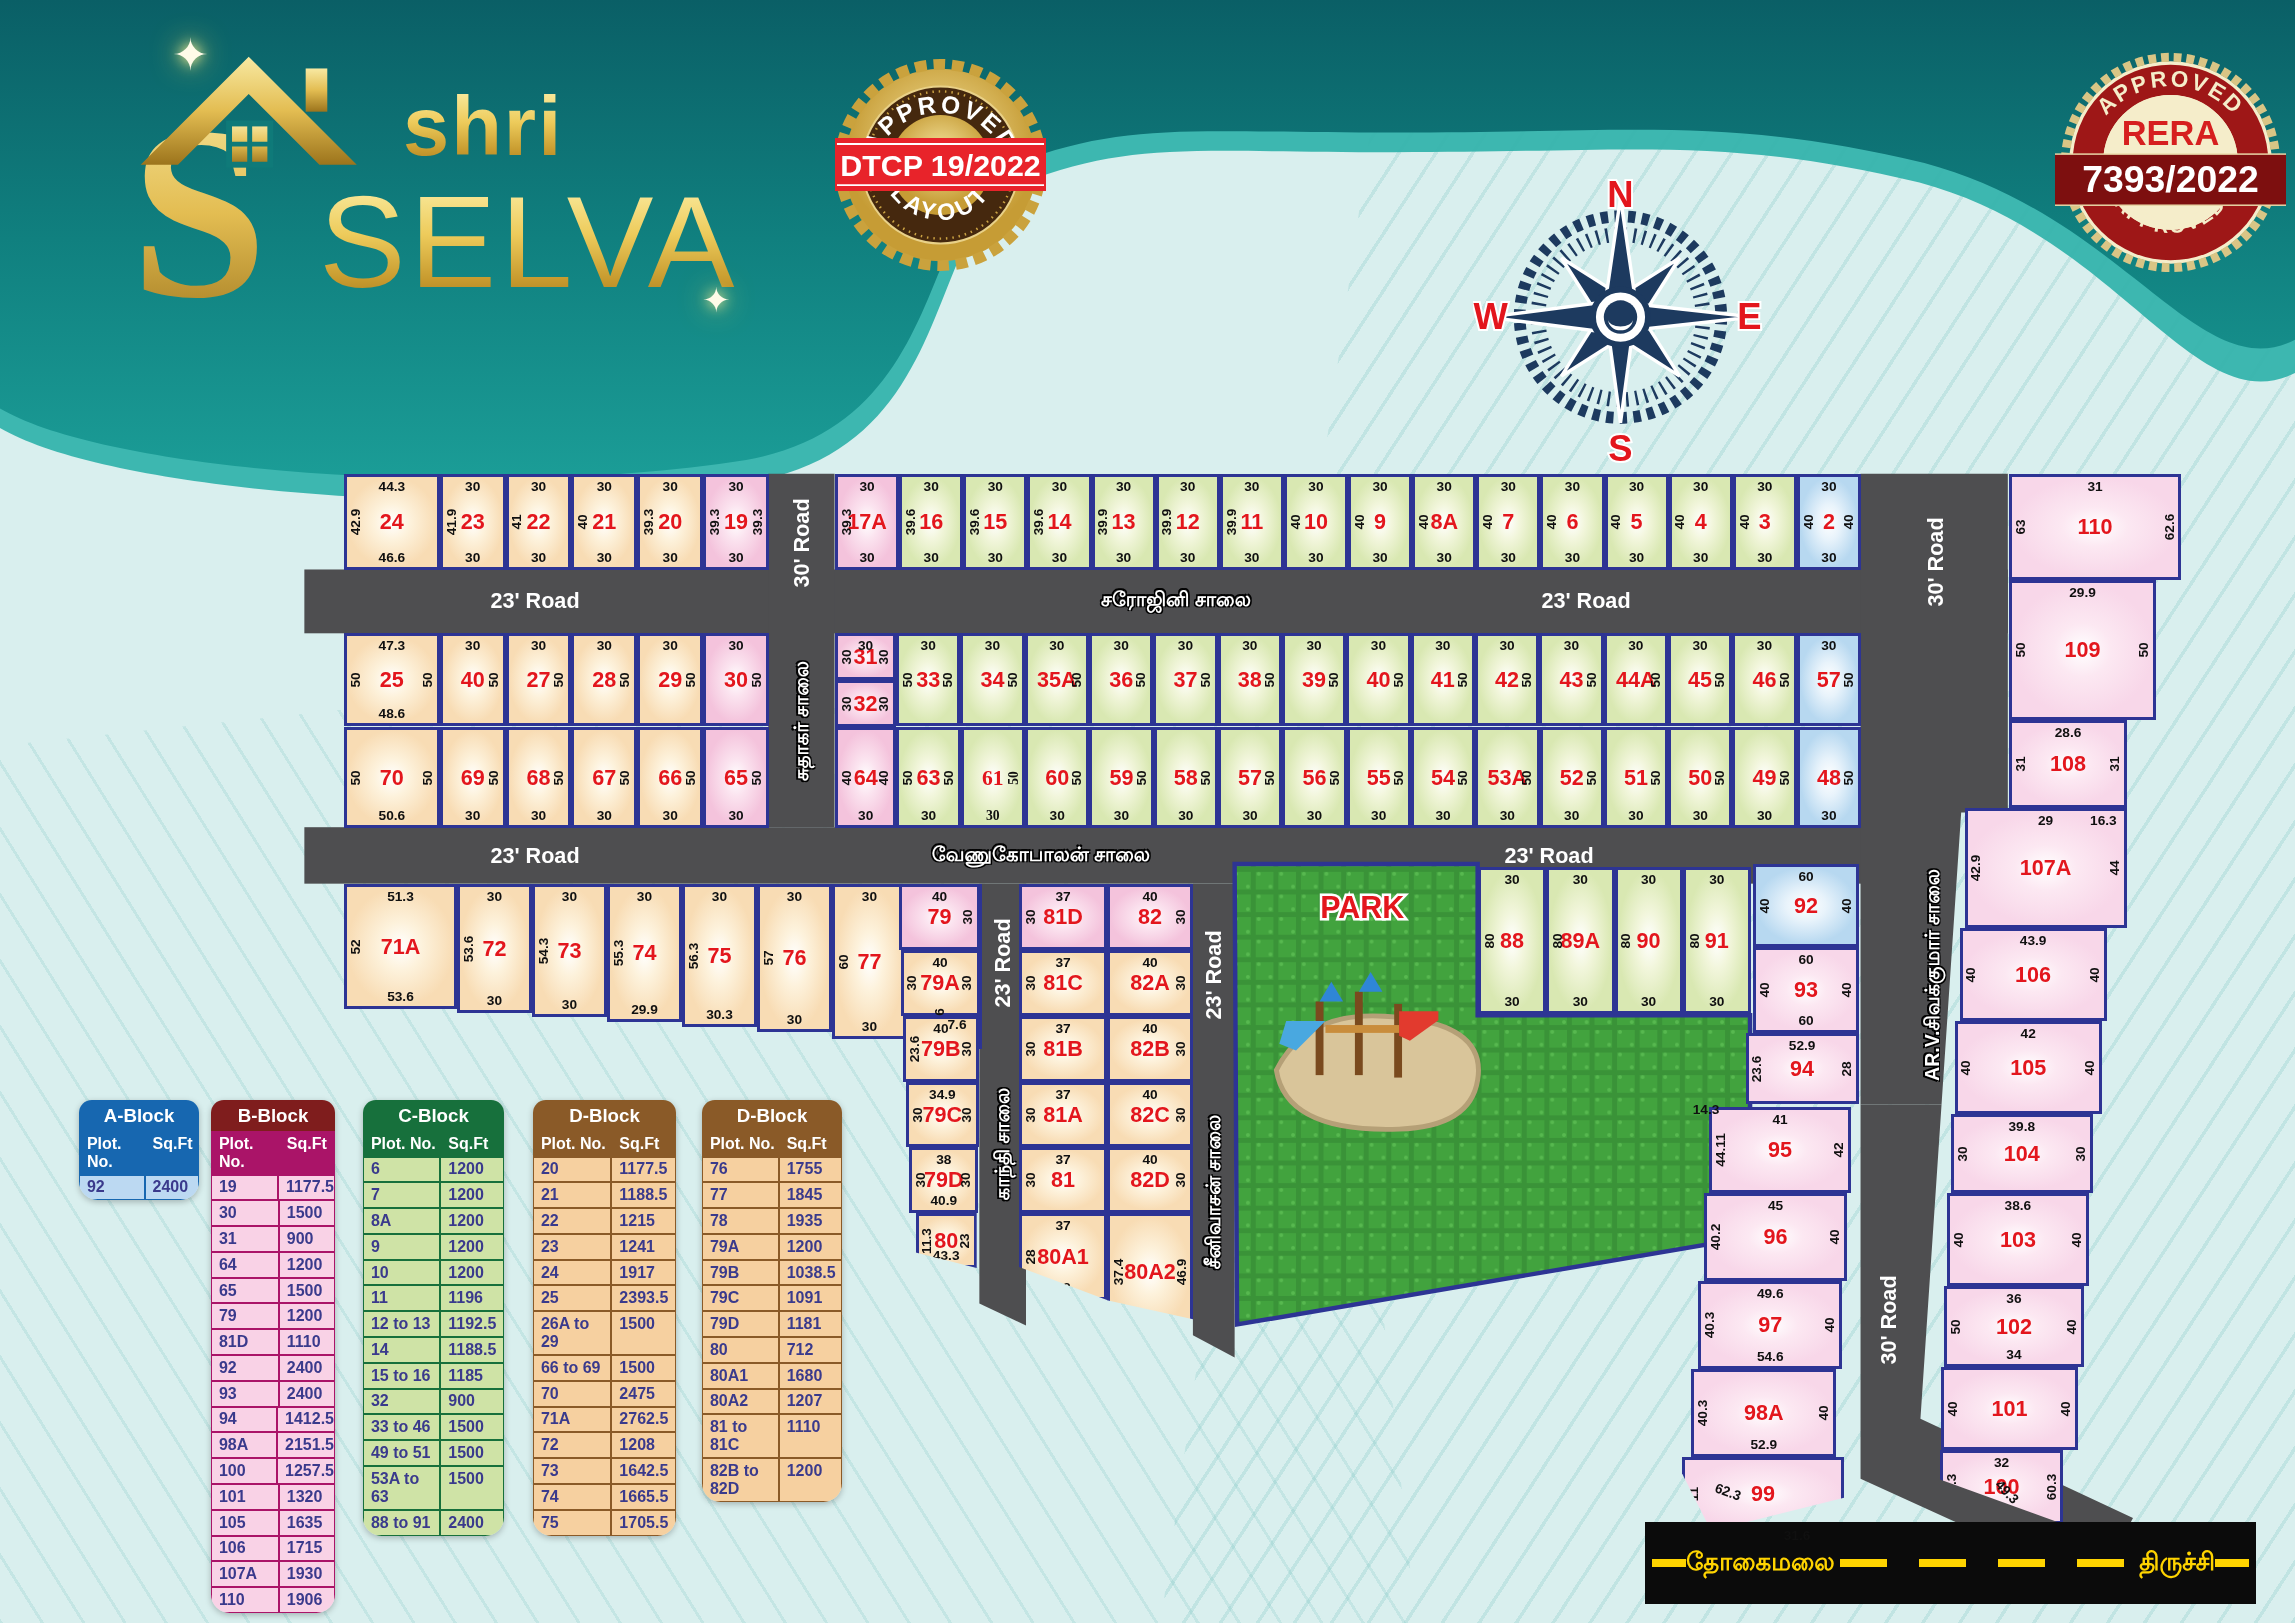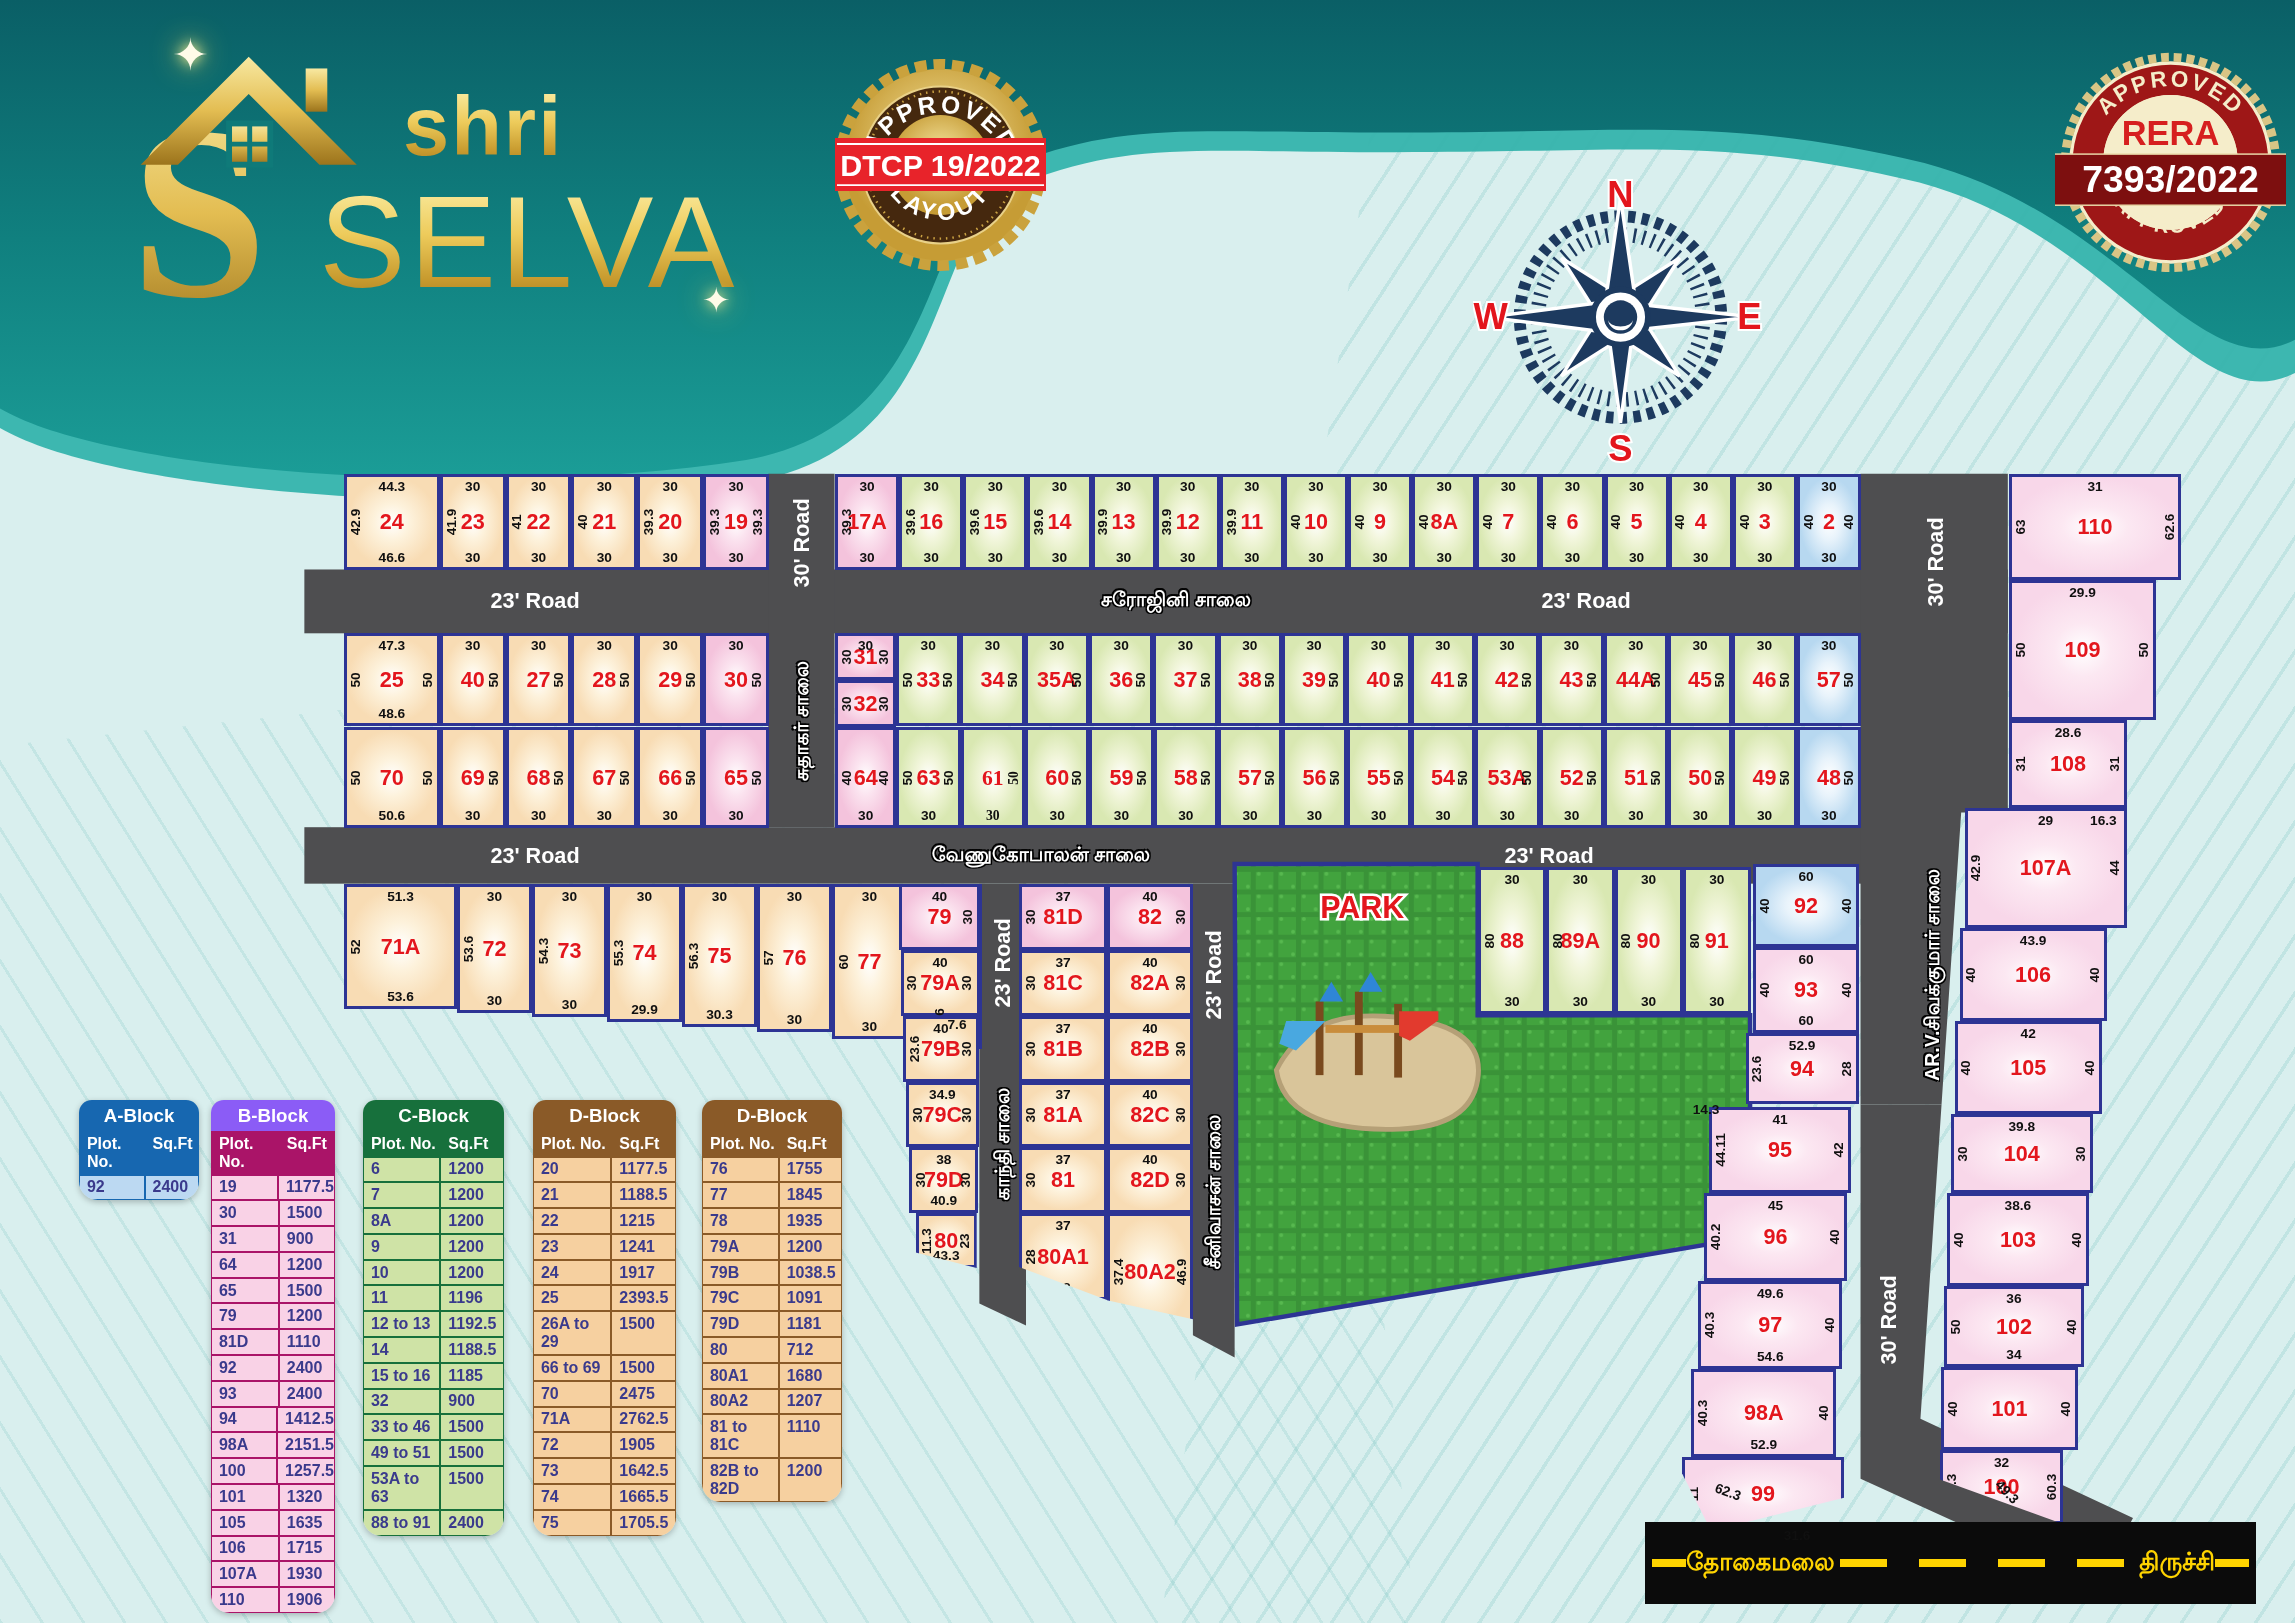--- a/index.html
+++ b/index.html
@@ -60,21 +60,21 @@
   
   .tbl{position:absolute;z-index:2;border-radius:12.8px 12.8px 18.7px 18.7px;overflow:hidden;
        box-shadow:0 2px 6.9px rgba(0,0,0,.25)}
   .t-title{font-size:18.7px;font-weight:700;color:#fff;text-align:center;padding:4.9px 0 3.9px}
   .t-row{display:flex}
   .t-cell{border:1px solid var(--bd);font-size:16px;font-weight:700;color:#3a3a8c;
           padding:2.9px 0 2.9px 6.9px;flex:1;background:var(--bg)}
   .t-cell.c1{flex:1.25}
   .t-head .t-cell{background:var(--hd);color:#fff;font-weight:700;border-color:var(--hd)}
   .tbl-a{--hd:#1767b0;--bd:#1767b0;--bg:#bcd9f2}.tbl-a .t-title{background:#1767b0}
-  .tbl-b{--hd:#aa1468;--bd:#aa1468;--bg:#f9d2e6}.tbl-b .t-title{background:#8b5cf6}
+  .tbl-b{--hd:#aa1468;--bd:#aa1468;--bg:#f9d2e6}.tbl-b .t-title{background:#7f1d1d}
   .tbl-c{--hd:#17703c;--bd:#17703c;--bg:#cfe3a6}.tbl-c .t-title{background:#17703c}
   .tbl-d{--hd:#8a5a28;--bd:#8a5a28;--bg:#f6d0a0}.tbl-d .t-title{background:#8a5a28}
   
   .hw{position:absolute;left:1645px;top:1522px;width:611px;height:82px;background:#0b0b0b;
       z-index:2;display:flex;align-items:center;padding:0 6.9px;box-sizing:border-box}
   .hw .lab{color:#ffd400;font-size:24.6px;font-weight:800;white-space:nowrap}
   .hw .dash{height:7.9px;background:repeating-linear-gradient(90deg,#ffd400 0 47px,transparent 47px 79px)}
   .hw .dash.small{width:34px;flex:none}.hw .dash.big{flex:1;margin:0 4.9px}
 </style>
 </head>
@@ -1093,21 +1093,21 @@
     <div class="t-row">
       <div class="t-cell c1">70</div>
       <div class="t-cell">2475</div>
     </div>
     <div class="t-row">
       <div class="t-cell c1">71A</div>
       <div class="t-cell">2762.5</div>
     </div>
     <div class="t-row">
       <div class="t-cell c1">72</div>
-      <div class="t-cell">1905</div>
+      <div class="t-cell">1208</div>
     </div>
     <div class="t-row">
       <div class="t-cell c1">73</div>
       <div class="t-cell">1642.5</div>
     </div>
     <div class="t-row">
       <div class="t-cell c1">74</div>
       <div class="t-cell">1665.5</div>
     </div>
     <div class="t-row">

